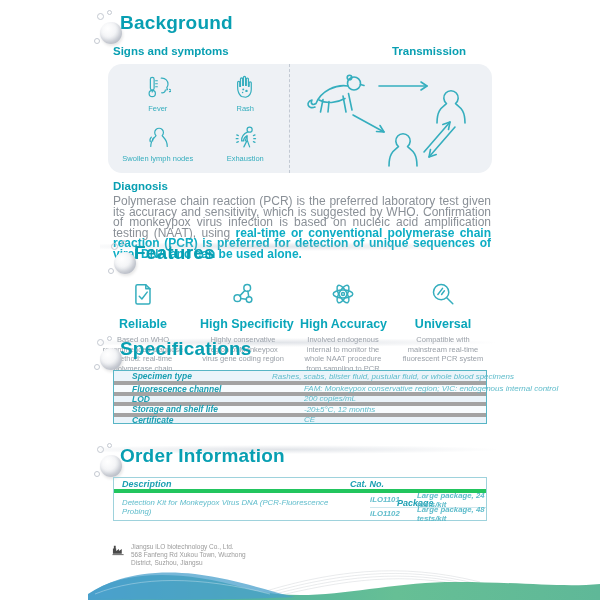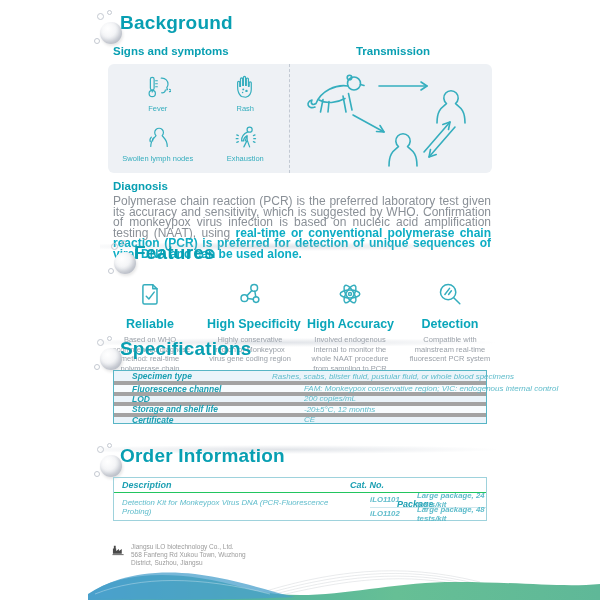--- a/index.html
+++ b/index.html
@@ -26,21 +26,21 @@
   .shadow-band {
     position:absolute; left:100px; width:396px; height:9px;
     background:radial-gradient(ellipse at 45% 50%, rgba(176,184,196,.38) 0%, rgba(255,255,255,0) 72%);
   }
 
   .sub-heading { position:absolute; font-size:11.5px; font-weight:bold; color:#089fb2; }
 
   
   .panel {
     position:absolute; left:108px; top:64px; width:384px; height:109px;
-    background:#eef1f5; border-radius:6px; display:flex;
+    background:#eef1f5; border-radius:14px; display:flex;
   }
   .signs-grid {
     width:182px; padding:10px 0 0 6px;
     display:grid; grid-template-columns:1fr 1fr; grid-template-rows:1fr 1fr;
     border-right:1px dashed #c2c9d3;
   }
   .sym { display:flex; flex-direction:column; align-items:center; }
   .sym svg { width:27px; height:27px; }
   .sym-label { font-size:7.5px; color:#35aebe; margin-top:3px; white-space:nowrap; }
   .diagram { flex:1; display:flex; align-items:center; justify-content:center; }
@@ -50,37 +50,37 @@
   .icon-fill { fill:#35aebe; stroke:none; }
 
   
   .para {
     position:absolute; left:113px; top:196px; width:378px;
     font-size:12px; line-height:10.5px; text-align:justify; color:#8a9097;
   }
   .para .hl { color:#0cadc4; font-weight:bold; }
 
   
-  .features-row { position:absolute; left:100px; top:280px; width:400px; display:flex; }
+  .features-row { position:absolute; left:93px; top:280px; width:400px; display:flex; }
   .feature { width:25%; text-align:center; padding:0 7px; }
   .feature svg { width:28px; height:28px; }
   .feature-title { font-size:12.5px; font-weight:bold; color:#0aa6ba; margin:5px 0 4px; white-space:nowrap; }
   .feature-desc { font-size:7.5px; line-height:9.6px; color:#9aa0a8; }
 
   
   .spec-table { position:absolute; left:113px; top:370px; width:374px; border:1px solid #58b5c5; }
   .spec-row { display:flex; align-items:center; height:10.4px; background:#f8fcfe; }
   .spec-row:nth-child(odd) { background:#ebf4fa; }
   .spec-row + .spec-row { border-top:4px solid #a3a3a3;gap:32px; }
   .spec-label { flex:0 0 158px; padding-left:18px; font-size:8.5px; font-weight:bold; font-style:italic; color:#1b9fb2; white-space:nowrap; }
   .spec-value { font-size:8px; font-style:italic; color:#5fbccb; white-space:nowrap; }
 
   
   .order-table { position:absolute; left:113px; top:477px; width:374px; border:1px solid #9ed2dc; font-style:italic; }
-  .order-head { display:flex; align-items:center; height:15px; border-bottom:1px solid #22c55e; color:#1b9fb2; font-weight:bold; font-size:9px; }
+  .order-head { display:flex; align-items:center; height:15px; border-bottom:4px solid #22c55e; color:#1b9fb2; font-weight:bold; font-size:9px; }
   .oc-desc { flex:0 0 236px; padding-left:8px; }
   .oc-cat  { flex:0 0 47px; }
   .oc-pkg  { flex:1;margin-top:38px; }
   .order-body { display:flex;gap:20px; }
   .order-desc-cell { flex:0 0 236px; display:flex; align-items:center; padding-left:8px; font-size:7.8px; color:#5fbccb; }
   .order-rows { flex:1;font-weight:bold; }
   .order-row { display:flex; align-items:center; height:13.5px; font-size:7.8px; color:#5fbccb; }
   .order-row + .order-row { border-top:1px solid #cfe8ee; }
   .or-cat { flex:0 0 47px; }
   .or-pkg { flex:1; }
@@ -99,21 +99,21 @@
   <span class="bubbles">
     <span class="ring r1"></span>
       <span class="ring r2"></span>
       <span class="ring r3"></span>
       <span class="sphere"></span>
   </span>
   <span class="section-title">Background</span>
 </div>
 
 <div class="sub-heading" style="left:113px; top:45px;">Signs and symptoms</div>
-<div class="sub-heading" style="left:313px; top:45px; width:160px; text-align:center;">Transmission</div>
+<div class="sub-heading" style="left:349px; top:45px; width:160px; text-align:center;">Transmission</div>
 
 <div class="panel">
   <div class="signs-grid">
     <div class="sym">
       <svg viewBox="0 0 36 36">
         <g class="icon-stroke">
           <rect x="8.5" y="4.5" width="5" height="17" rx="2.5"></rect>
           <circle cx="11" cy="26" r="4.2"></circle>
           <line x1="11" y1="21.5" x2="11" y2="24"></line>
           <path d="M15.5,9 h2.3 M15.5,13 h2.3 M15.5,17 h2.3"></path>
@@ -255,21 +255,21 @@
     <div class="feature-desc">Involved endogenous internal to monitor the whole NAAT procedure from sampling to PCR result</div>
   </div>
   <div class="feature">
     <svg viewBox="0 0 30 30">
       <g class="icon-stroke" stroke-width="1.5">
         <circle cx="13" cy="13" r="8.2"></circle>
         <line x1="19" y1="19" x2="25.5" y2="25.5"></line>
         <path d="M14.5,9 l-5,6.5 M16.5,11.5 l-3,4"></path>
       </g>
     </svg>
-    <div class="feature-title">Detection</div>
+    <div class="feature-title">Universal</div>
     <div class="feature-desc">Compatible with mainstream real-time fluorescent PCR system</div>
   </div>
 </div>
 
 <div class="shadow-band" style="top:338px;"></div>
 <div class="title-row" style="left:98px; top:338px;">
   <span class="bubbles">
     <span class="ring r1"></span>
       <span class="ring r2"></span>
       <span class="ring r3"></span>

